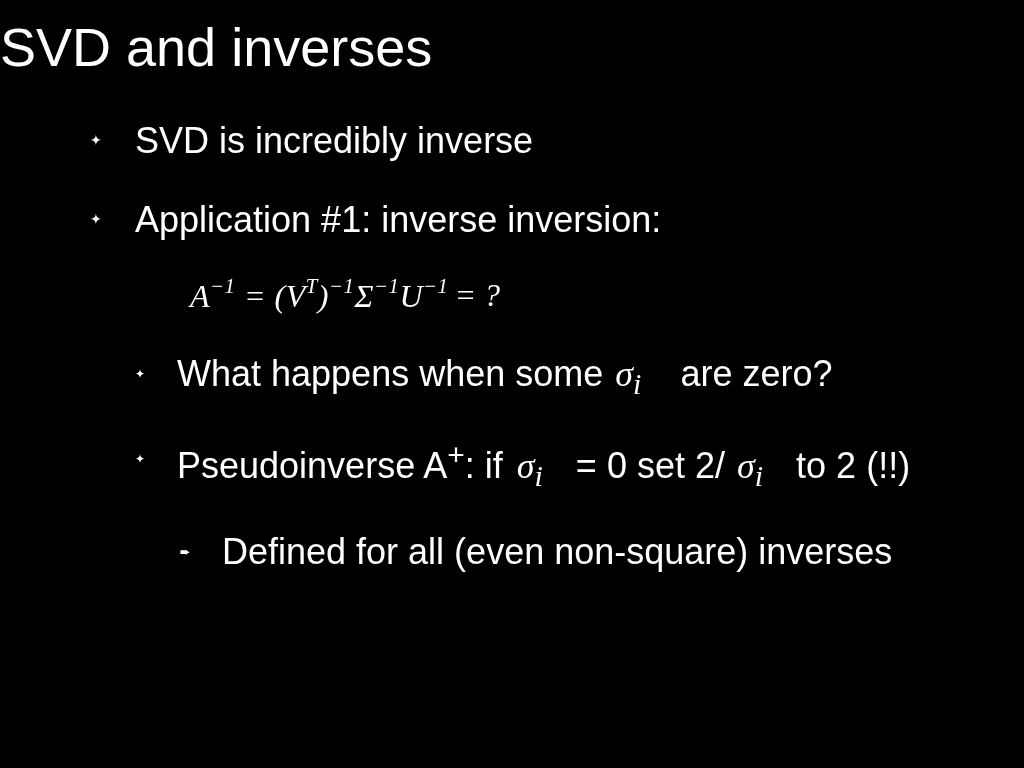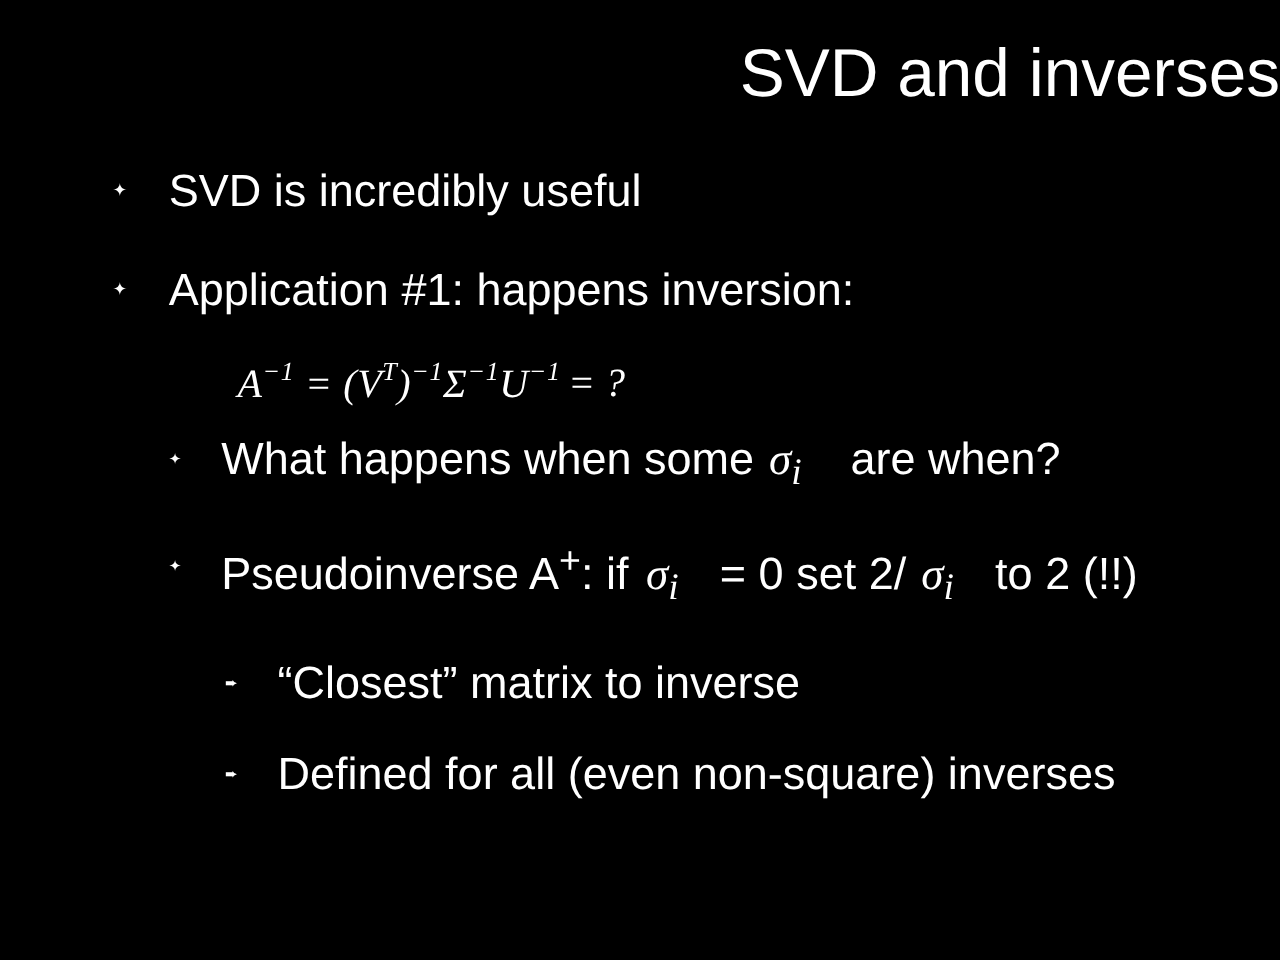--- a/index.html
+++ b/index.html
@@ -13,22 +13,22 @@
     overflow: hidden;
   }
   .slide {
     width: 1024px;
     height: 768px;
     position: relative;
     box-sizing: border-box;
   }
   .title {
     font-size: 54px;
-    text-align: right;
-    padding-top: 28px;
+    text-align: left;
+    padding-top: 16px;
     font-weight: normal;
   }
   .content {
     padding-left: 90px;
     padding-right: 60px;
     padding-top: 40px;
   }
   .lvl1 {
     font-size: 36px;
     margin-bottom: 34px;
@@ -65,21 +65,21 @@
     line-height: 1.25;
   }
   .lvl3 .bullet {
     position: absolute;
     left: 0;
     top: 16px;
     font-size: 12px;
   }
   .formula-row {
     margin-left: 100px;
-    margin-bottom: 18px;
+    margin-bottom: 36px;
     display: flex;
     align-items: center;
     font-size: 32px;
     font-family: "Times New Roman", serif;
     font-style: italic;
   }
   .formula-img {
     font-style: italic;
     font-family: "Times New Roman", serif;
     font-size: 32px;
@@ -106,60 +106,59 @@
 <body>
 
 <div class="slide">
 
   <div class="title">SVD and inverses</div>
 
   <div class="content">
 
     <div class="lvl1">
       <span class="bullet">✦</span>
-      <span>SVD is incredibly useful</span>
+      <span>SVD is incredibly inverse</span>
     </div>
 
     <div class="lvl1">
       <span class="bullet">✦</span>
-      <span>Application #1: happens inversion:</span>
+      <span>Application #1: inverse inversion:</span>
     </div>
 
     <div class="formula-row">
       <span class="formula-img">
         <span>A</span><span class="sup">−1</span><span> = </span><span>(</span><span>V</span><span class="sup">T</span><span>)</span><span class="sup">−1</span><span>Σ</span><span class="sup">−1</span><span>U</span><span class="sup">−1</span>
       </span>
       <span class="q">= ?</span>
     </div>
 
     <div class="lvl2 gap-top">
       <span class="bullet">✦</span>
       <span>What happens when some</span>
       <span class="math-inline" style="margin-left:2px; margin-right:30px;">
         <span>σ</span><sub>i</sub>
       </span>
-      <span>are when?</span>
+      <span>are zero?</span>
     </div>
 
     <div class="lvl2">
       <span class="bullet">✦</span>
       <span>Pseudoinverse A</span><sup>+</sup><span>: if</span>
       <span class="math-inline" style="margin-left:4px; margin-right:24px;">
         <span>σ</span><sub>i</sub>
       </span>
       <span>= 0 set 2/</span>
       <span class="math-inline" style="margin-left:2px; margin-right:24px;text-align:right;">
         <span>σ</span><sub>i</sub>
       </span>
       <span>to 2 (!!)</span>
     </div>
 
     <div class="lvl3">
       <span class="bullet">➨</span>
-      <span>“Closest” matrix to inverse</span>
     </div>
 
     <div class="lvl3">
       <span class="bullet">➨</span>
       <span>Defined for all (even non-square) inverses</span>
     </div>
 
   </div>
 
 </div>

